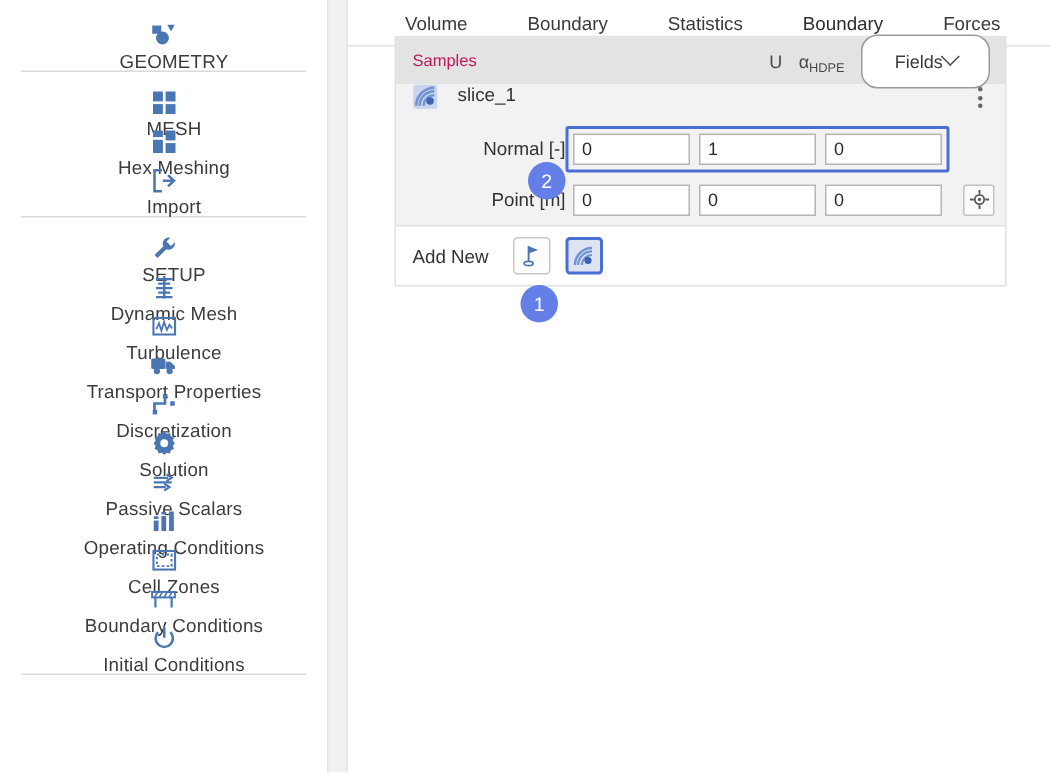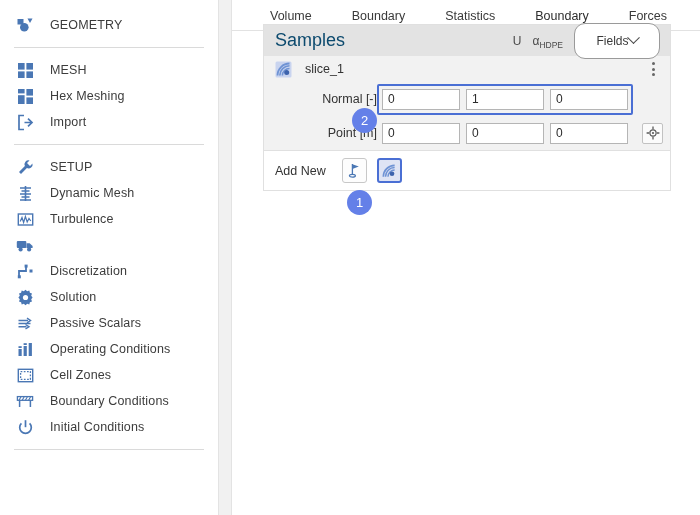--- a/index.html
+++ b/index.html
@@ -24,20 +24,21 @@
     padding-top: 12px;
     position: relative;
     flex: 0 0 218px;
   }
   .nav-item {
     display: flex;
     align-items: center;
     height: 26px;
     padding-left: 14px;
     cursor: default;
+    flex-direction: column;
   }
   .nav-item.selected { background: #eeeeee; }
   .nav-icon {
     width: 22px; height: 22px;
     flex: 0 0 22px;
     display: flex;
     align-items: center;
     justify-content: center;
     margin-right: 14px;
   }
@@ -106,22 +107,22 @@
     background: #ffffff;
   }
   .panel-head {
     height: 31px;
     background: #e3e3e3;
     display: flex;
     align-items: center;
     padding: 0 10px 0 11px;
   }
   .panel-title {
-    font-size: 18px;
-    color: #0c4a6e;
+    font-size: 11px;
+    color: #be185d;
     flex: 1 1 auto;
   }
   .field-tag {
     font-size: 12px;
     color: #4a4a4a;
     margin-right: 11px;
     white-space: nowrap;
   }
   .field-tag sub {
     font-size: 8.5px;
@@ -149,21 +150,20 @@
     width: 9px; height: 9px;
     border-right: 1.6px solid #4a4a4a;
     border-bottom: 1.6px solid #4a4a4a;
     transform: rotate(45deg) translate(-2px,-2px);
   }
 
   .panel-body { background: #f2f2f2; }
   .row-item {
     height: 26px;
     display: flex;
-    align-items: center;
     padding: 0 9px 0 11px;
   }
   .slice-icon { width: 17px; height: 17px; margin-right: 13px; flex: 0 0 17px; }
   .item-name { font-size: 12.5px; color: #333; flex: 1 1 auto; }
   .kebab {
     width: 16px; height: 18px;
     display: flex; flex-direction: column;
     align-items: center; justify-content: center;
     gap: 2.5px;
     cursor: default;
@@ -343,20 +343,21 @@
 
     <div class="nav-item">
       <span class="nav-icon">
         <svg width="18" height="17" viewBox="0 0 18 17">
           <rect x="0.8" y="4" width="9.5" height="7" rx="1" fill="#4a77b4"></rect>
           <path d="M10.5 6.2 H13.6 L16.6 9 V11 H10.5 Z" fill="#4a77b4"></path>
           <circle cx="4.6" cy="12.4" r="2.1" fill="#4a77b4"></circle>
           <circle cx="13.1" cy="12.4" r="2.1" fill="#4a77b4"></circle>
         </svg>
       </span>
+      <span class="nav-label">Transport Properties</span>
     </div>
 
     <div class="nav-item">
       <span class="nav-icon">
         <svg width="17" height="17" viewBox="0 0 17 17">
           <path d="M2 13.5 V8 H9 V3" stroke="#4a77b4" stroke-width="1.8" fill="none"></path>
           <rect x="0.8" y="12.3" width="3" height="3" fill="#4a77b4"></rect>
           <rect x="7.6" y="1.6" width="3" height="3" fill="#4a77b4"></rect>
           <rect x="12.5" y="6.5" width="3" height="3" fill="#4a77b4"></rect>
         </svg>

